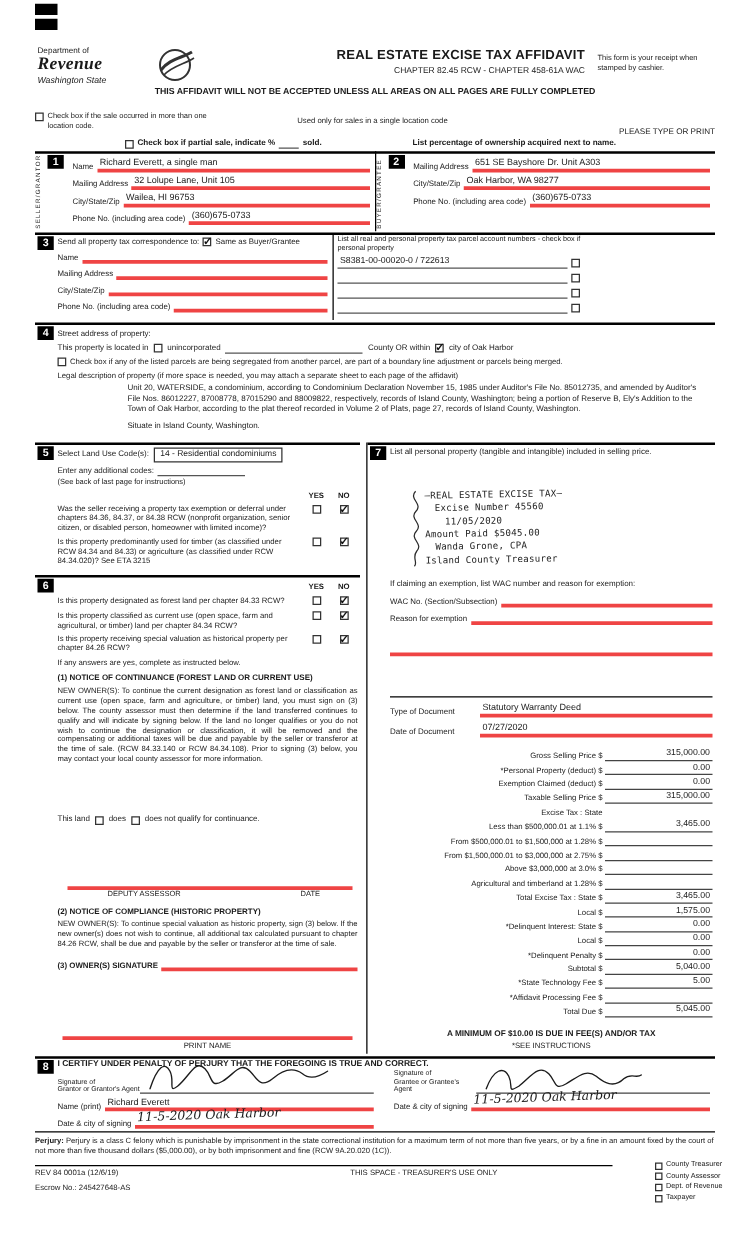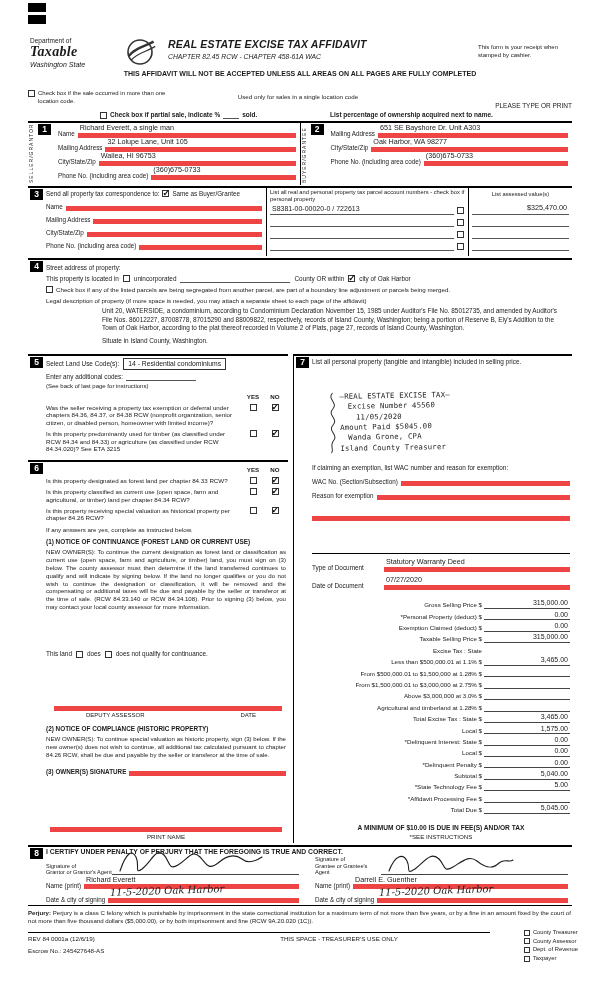--- a/index.html
+++ b/index.html
@@ -8,35 +8,35 @@
 
   
   .num{position:absolute;width:13px;height:11px;background:#000;color:#fff;font-weight:bold;font-size:8.5px;display:flex;align-items:center;justify-content:center;}
   .cb{display:inline-block;width:7px;height:7px;border:1px solid #333;background:#fff;vertical-align:-1px;position:relative;flex:none;}
   .cb.sm{width:6px;height:6px;}
   .cb.checked::after{content:"\2713";position:absolute;left:-1px;top:-3px;font-size:9px;font-weight:bold;color:#111;}
   .blank{display:inline-block;border-bottom:1px solid #555;height:8px;}
   .w16{width:16px}.w70{width:70px}.w110{width:110px}
   .frow{display:flex;align-items:flex-end;}
   .flabel{white-space:nowrap;margin-right:3px;font-size:6.3px;color:#222;}
-  .fval{flex:1;border-bottom:5px solid #ef4444;font-size:7.2px;padding:0 2px;min-height:9px;line-height:1.2;}
+  .fval{flex:1;border-bottom:3px solid #ef4444;font-size:7.2px;padding:0 2px;min-height:9px;line-height:1.2;}
   .hand{display:inline-block;font-family:"DejaVu Serif",serif;font-style:italic;font-size:10px;transform:rotate(-2deg);transform-origin:0 100%;white-space:nowrap;line-height:1;color:#1c1c1c;}
 
   
   #corner-marks{position:absolute;left:28px;top:3px;}
   .cmark{width:18px;height:9px;background:#000;margin-bottom:3px;}
 
   
   #header{position:absolute;left:28px;top:36px;width:544px;height:52px;}
   #logo-text{position:absolute;left:2px;top:2px;width:112px;line-height:1.05;}
   #dept-of{font-size:6.5px;}
   #revenue-word{font-family:"Liberation Serif",serif;font-style:italic;font-weight:bold;font-size:14px;letter-spacing:.3px;}
   #wa-state{font-style:italic;font-size:7px;margin-top:1px;}
   #logo-mark{position:absolute;left:96px;top:0;}
-  #title-block{position:absolute;left:140px;top:2px;width:300px;text-align:left;font-style:italic;}
+  #title-block{position:absolute;left:140px;top:2px;width:300px;text-align:right;}
   #form-title{font-size:10.5px;font-weight:bold;letter-spacing:.2px;}
   #form-subtitle{font-size:6.8px;margin-top:2px;}
   #form-warning{position:absolute;left:0;right:0;top:34px;text-align:center;font-weight:bold;font-size:7px;white-space:nowrap;}
   #receipt-note{position:absolute;right:2px;top:8px;width:92px;font-size:6px;line-height:1.25;}
 
   
   #loc-row{position:absolute;left:28px;top:90px;width:544px;height:20px;font-size:6px;}
   #multi-loc{position:absolute;left:0;top:0;width:156px;display:flex;gap:3px;}
   #single-loc{position:absolute;left:182px;top:3px;width:176px;text-align:center;font-size:6.2px;}
   #type-print{position:absolute;right:0;top:12px;font-size:6.5px;}
@@ -152,21 +152,21 @@
 <div class="page">
 
   <div id="corner-marks">
     <div class="cmark"></div>
     <div class="cmark"></div>
   </div>
 
   <div id="header">
     <div id="logo-text">
       <div id="dept-of">Department of</div>
-      <div id="revenue-word">Taxable</div>
+      <div id="revenue-word">Revenue</div>
       <div id="wa-state">Washington State</div>
     </div>
     <svg id="logo-mark" viewBox="0 0 40 40" width="32" height="32">
       <circle cx="20" cy="20" r="15" fill="none" stroke="#333" stroke-width="2"></circle>
       <path d="M6 25 C14 14 27 13 37 7" stroke="#333" stroke-width="3" fill="none"></path>
       <path d="M9 30 C17 21 30 19 39 13" stroke="#333" stroke-width="1.6" fill="none"></path>
     </svg>
     <div id="title-block">
       <div id="form-title">REAL ESTATE EXCISE TAX AFFIDAVIT</div>
       <div id="form-subtitle">CHAPTER 82.45 RCW - CHAPTER 458-61A WAC</div>
@@ -269,27 +269,20 @@
         <span class="cb"></span>
       </div>
       <div class="prow">
         <span class="pline"></span>
         <span class="cb"></span>
       </div>
       <div class="prow">
         <span class="pline"></span>
         <span class="cb"></span>
       </div>
-    </div>
-    <div id="s3-right">
-      <div id="assessed-header">List assessed value(s)</div>
-      <div class="arow">$325,470.00</div>
-      <div class="arow"></div>
-      <div class="arow"></div>
-      <div class="arow"></div>
     </div>
   </div>
 
   <div id="sec4">
     <div class="num">4</div>
     <div class="s4row">
       <span class="flabel">Street address of property:</span>
     </div>
     <div id="s4-located">
       <span>This property is located in</span>
@@ -537,24 +530,20 @@
       <div class="sig-col">
         <div class="sigline-row">
           <span class="siglab"><span>Signature of</span><br><span>Grantee or Grantee's Agent</span></span>
           <span class="sigline">
             <svg class="scrawl" width="130" height="26" viewBox="0 0 130 26">
               <path d="M4 20 C10 4 18 2 22 10 C26 18 20 24 30 18 C40 10 46 0 54 8 C60 14 58 22 68 16 C78 10 84 4 92 10 C98 15 106 20 114 12 C120 7 124 12 128 9" fill="none" stroke="#1c1c1c" stroke-width="1.1" stroke-linecap="round"></path>
             </svg>
           </span>
         </div>
         <div class="frow">
-          <span class="flabel">Name (print)</span>
-          <span class="fval">Darrell E. Guenther</span>
-        </div>
-        <div class="frow">
           <span class="flabel">Date &amp; city of signing</span>
           <span class="fval"><span class="hand">11-5-2020 Oak Harbor</span></span>
         </div>
       </div>
     </div>
   </div>
 
   <div id="perjury">
     <b>Perjury:</b>
     <span>Perjury is a class C felony which is punishable by imprisonment in the state correctional institution for a maximum term of not more than five years, or by a fine in an amount fixed by the court of not more than five thousand dollars ($5,000.00), or by both imprisonment and fine (RCW 9A.20.020 (1C)).</span>

